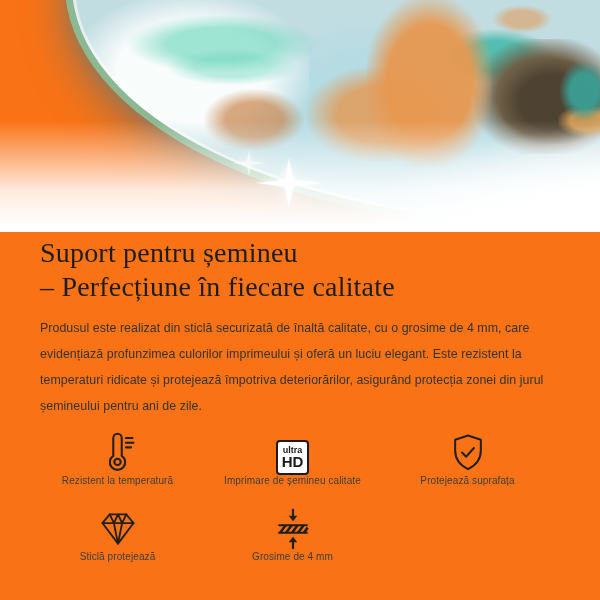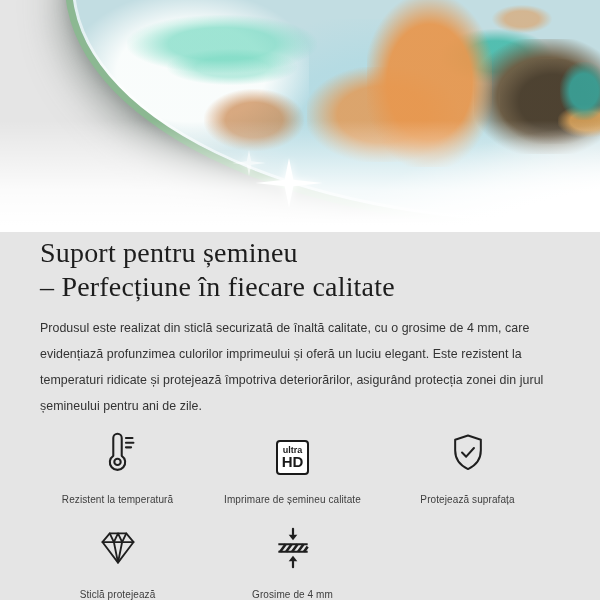--- a/index.html
+++ b/index.html
@@ -1,19 +1,19 @@
 <!DOCTYPE html>
 <html><head>
 <meta charset="utf-8">
 <style>
   * { margin:0; padding:0; box-sizing:border-box; }
   html,body { background:#fff; }
   .page {
     position:relative; width:600px; height:600px; margin:0 auto;
-    background:#e5e5e5; overflow:hidden;
+    background:#f97316; overflow:hidden;
     font-family:"Liberation Sans", sans-serif; color:#333;
   }
 
   
   .hero { position:absolute; left:0; top:0; width:600px; height:232px; overflow:hidden; }
   .disc {
     position:absolute; left:65px; top:-260px; width:990px; height:490px;
     border-radius:50%;
     border:7px solid #8cb892;
     box-shadow:
@@ -62,21 +62,21 @@
 
   
   .features {
     margin:10px 15px 0 -10px;
     display:grid; grid-template-columns:repeat(3,1fr);
     row-gap:18px;
   }
   .feature { display:flex; flex-direction:column; align-items:center; }
   .icon-wrap { height:46px; display:flex; align-items:flex-end; justify-content:flex-start; }
   .feature svg { display:block; }
-  .flabel { margin-top:19px; font-size:10px; line-height:12px; color:#3d3d3d; letter-spacing:.1px;text-align:right; }
+  .flabel { margin-top:0; font-size:10px; line-height:12px; color:#3d3d3d; letter-spacing:.1px;text-align:right; }
 
   .hd-box {
     width:33px; height:35px; border:2.5px solid #1a1a1a; border-radius:4px;
     display:flex; flex-direction:column; align-items:center; justify-content:center;
     color:#1a1a1a; background:#fff;
   }
   .hd-top { font-size:9px; line-height:9px; font-weight:700; letter-spacing:0; }
   .hd-bottom { font-size:15px; line-height:14px; font-weight:700; letter-spacing:0; }
 </style>
 </head>

